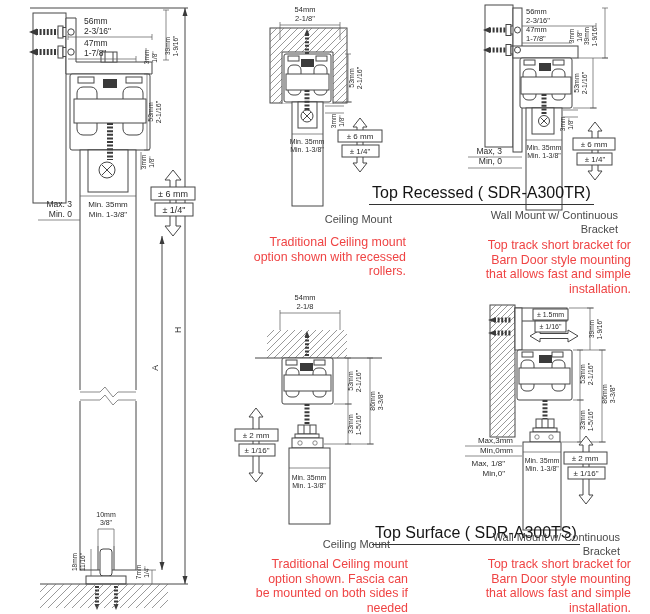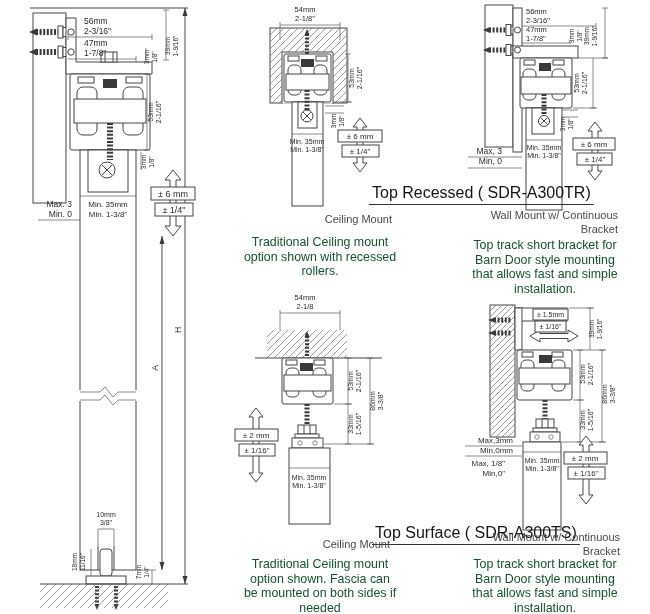--- a/index.html
+++ b/index.html
@@ -10,21 +10,21 @@
   .ln   { stroke:#474747; stroke-width:1; fill:none; }
   .thin { stroke:#5a5a5a; stroke-width:0.7; fill:none; }
   .fw   { fill:#ffffff; stroke:#474747; stroke-width:1; }
   .dk   { fill:#3a3a3a; stroke:none; }
   .thread { stroke:#3a3a3a; stroke-dasharray:2 1.6; fill:none; }
   .hatch line { stroke:#6f6f6f; stroke-width:0.7; }
   .t65{font-size:6.5px;} .t7{font-size:7px;} .t75{font-size:7.5px;}
   .t8{font-size:8px;} .t85{font-size:8.5px;} .t9{font-size:9px;}
   .caption { position:absolute; text-align:right; font-size:11px; color:#4a4a4a;
              white-space:pre-line; line-height:1.25; }
-  .desc    { position:absolute; text-align:center; font-size:12.4px; color:#14532d;
+  .desc    { position:absolute; text-align:right; font-size:12.4px; color:#ef4444;
              white-space:pre-line; line-height:1.17; }
   .title   { position:absolute; font-size:16px; color:#141414; white-space:nowrap;
              border-bottom:1.2px solid #333; padding:0 3px 2px 3px; }
 </style>
 </head>
 <body>
 
 <div class="canvas">
 
   <svg class="panel" style="left:0;top:0" width="230" height="614" viewBox="0 0 230 614">

